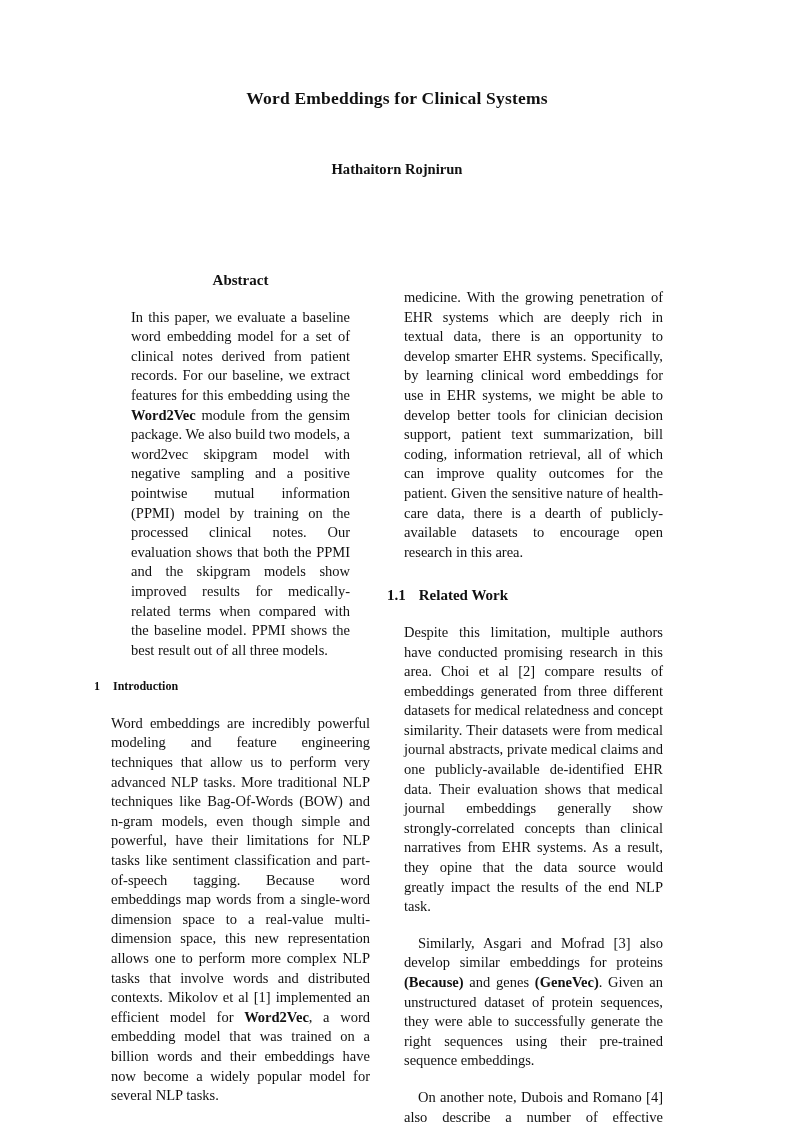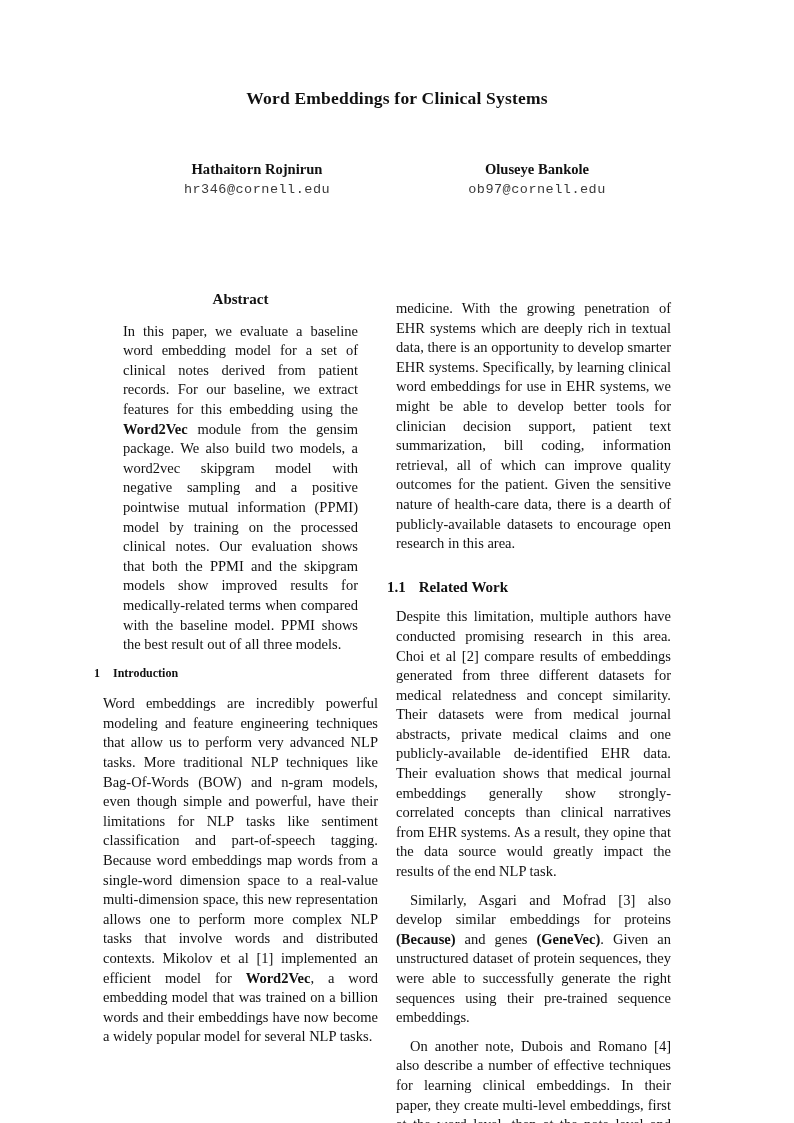--- a/index.html
+++ b/index.html
@@ -45,21 +45,21 @@
     line-height: 19.6px;
     text-align: justify;
   }
   .abstract-heading {
     text-align: center;
     font-weight: bold;
     font-size: 15px;
     margin: 0 0 12px 0;
   }
   .abstract-body { margin: 0 20px; }
-  p { margin: 9px; }
+  p { margin: 17px; }
   .indent { text-indent: 14px; }
   h2.section {
     font-size: 12px;
     font-weight: bold;
     margin: 8px 0 11px 0;
     text-align: left;
   }
   h3.subsection {
     font-size: 15px;
     font-weight: bold;
@@ -72,25 +72,20 @@
 </head>
 <body>
 
 <div class="page">
 
   <div class="paper-title">Word Embeddings for Clinical Systems</div>
 
   <div class="authors">
     <div class="author">
       <div class="author-name">Hathaitorn Rojnirun</div>
-      <div class="author-email">hr346@cornell.edu</div>
-    </div>
-    <div class="author">
-      <div class="author-name">Oluseye Bankole</div>
-      <div class="author-email">ob97@cornell.edu</div>
     </div>
   </div>
 
   <div class="columns">
 
     <div class="col">
       <div class="abstract-heading">Abstract</div>
       <div class="abstract-body">
         <p><span>In this paper, we evaluate a baseline word embedding model for a set of clinical notes derived from patient records. For our baseline, we extract features for this embedding using the </span><b>Word2Vec</b><span> module from the gensim package. We also build two models, a word2vec skipgram model with negative sampling and a positive pointwise mutual information (PPMI) model by training on the processed clinical notes. Our evaluation shows that both the PPMI and the skipgram models show improved results for medically-related terms when compared with the baseline model. PPMI shows the best result out of all three models.</span></p>
       </div>

